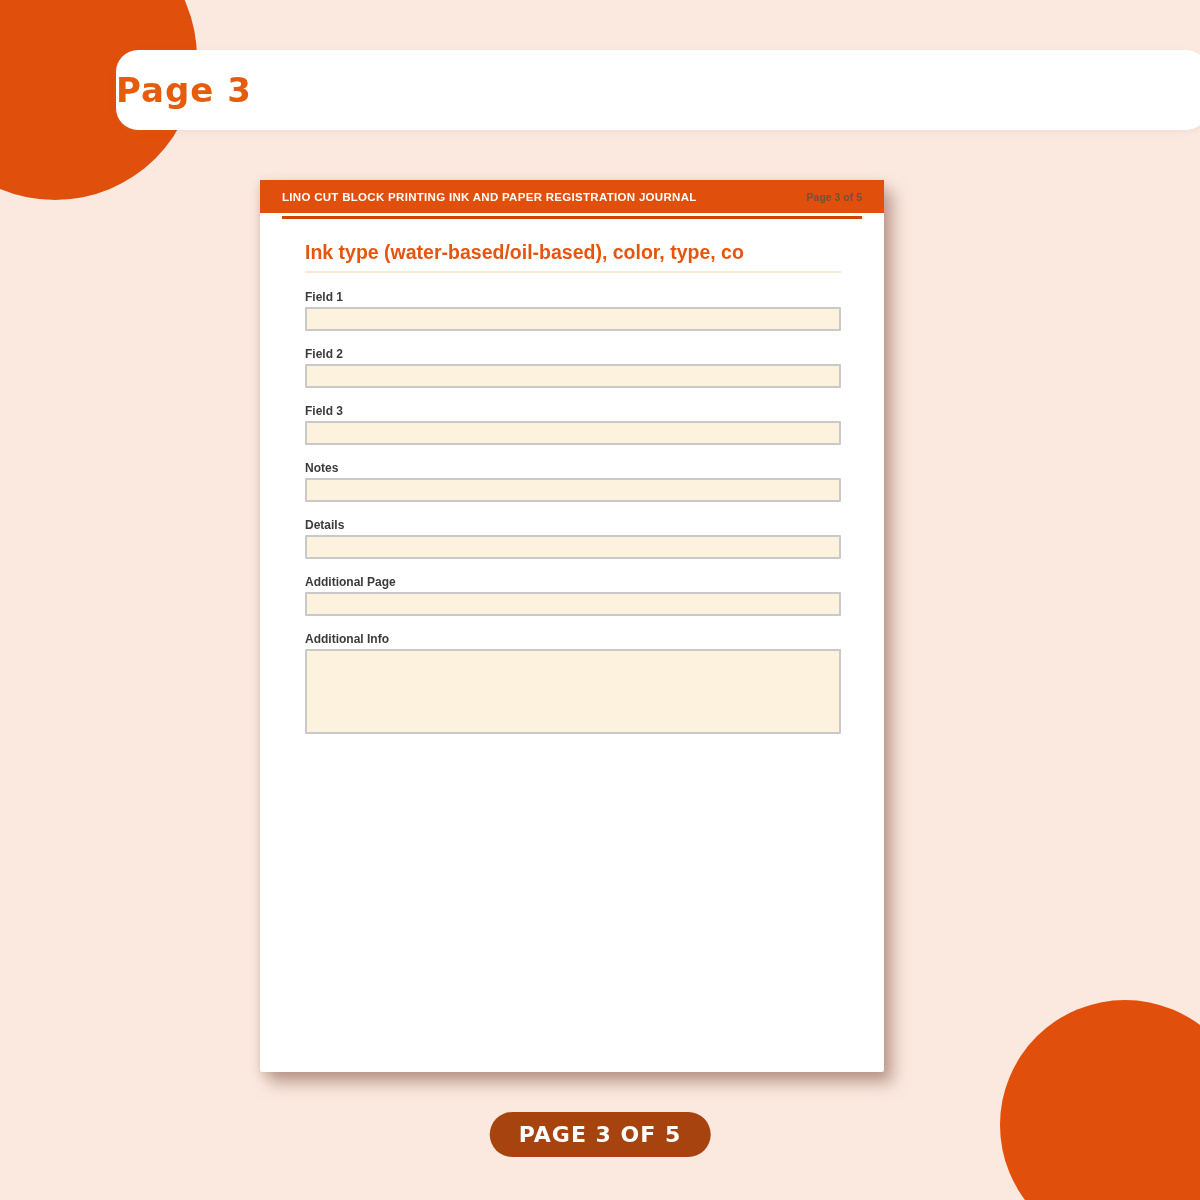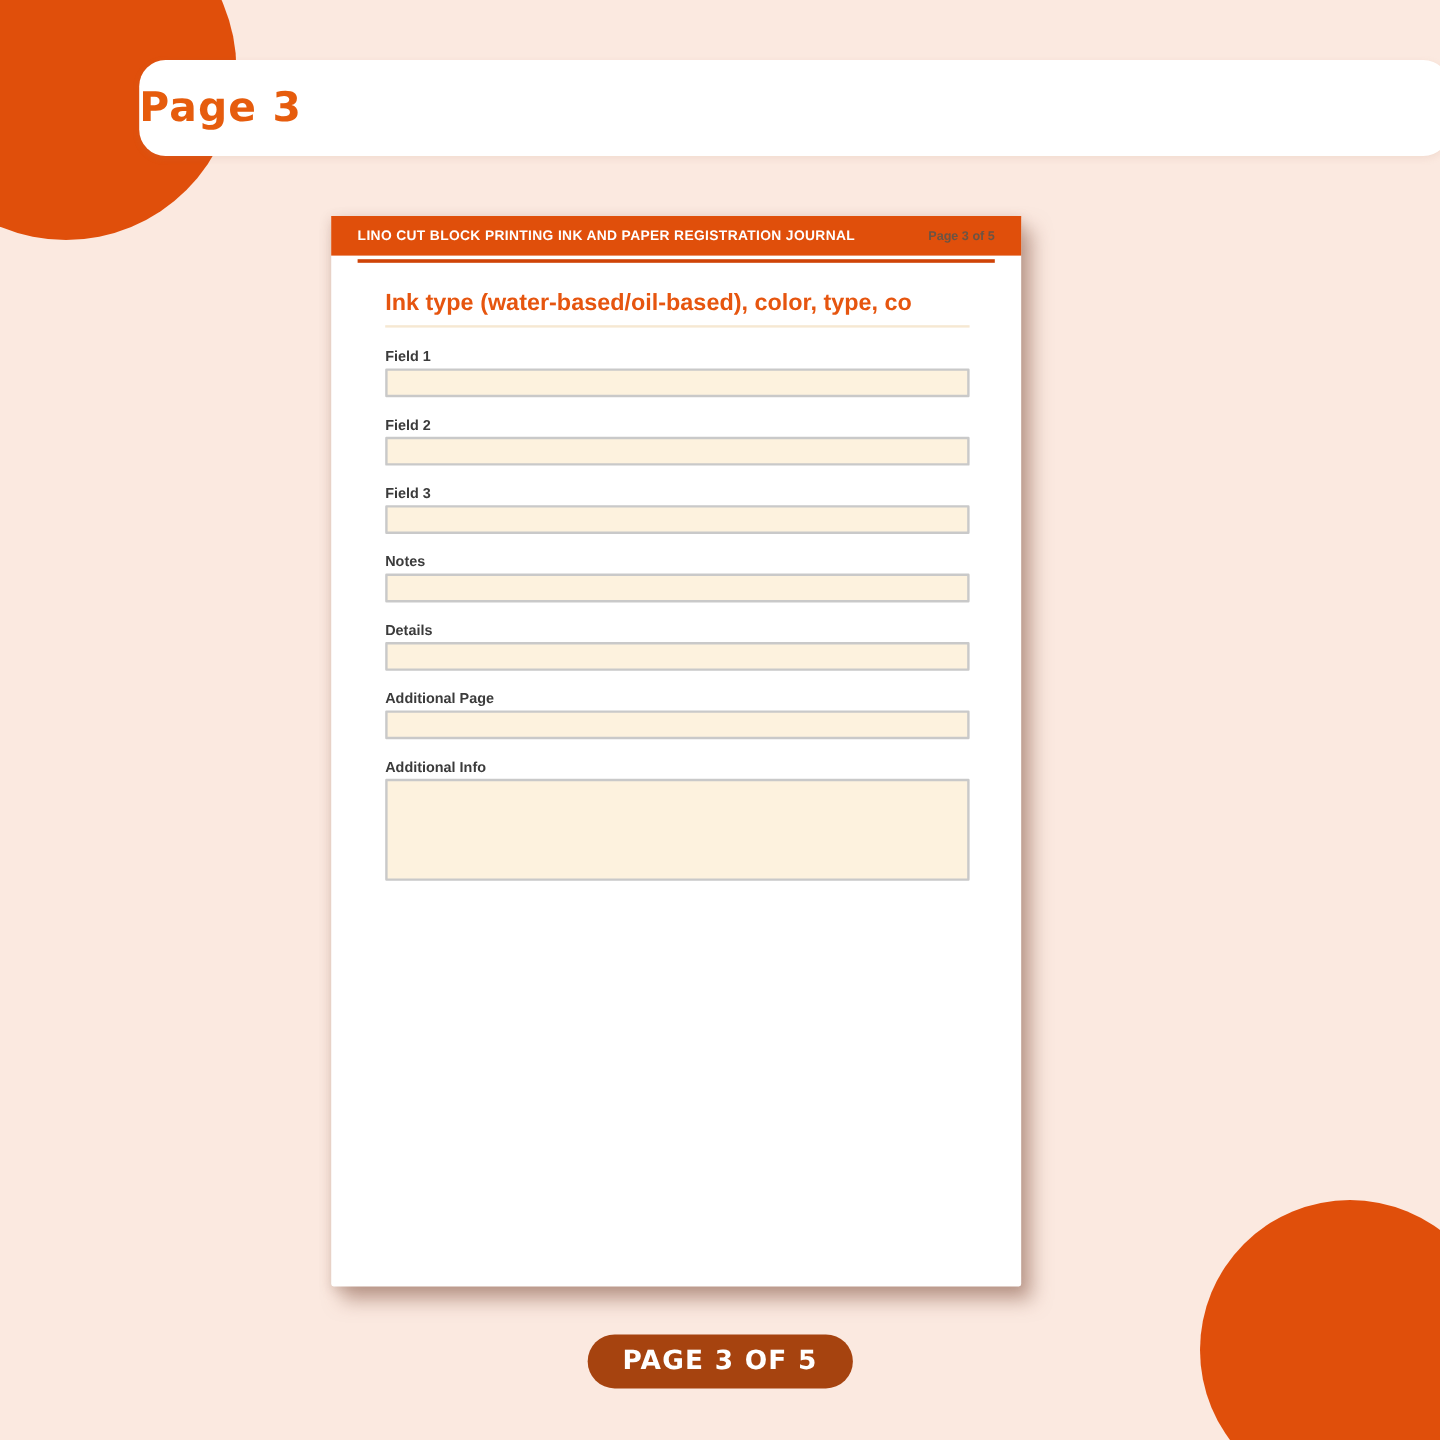--- a/index.html
+++ b/index.html
@@ -23,21 +23,21 @@
     display:flex; align-items:center; 
     box-shadow:0 2px 6px rgba(180,130,110,0.12);
   }
   .banner-title {
     font-family:"DejaVu Sans", sans-serif; font-weight:bold;
     font-size:34px; color:#e65c0d; letter-spacing:1px;
   }
 
   
   .paper {
-    position:absolute; left:276px; top:180px; width:575px; height:892px;
+    position:absolute; left:260px; top:180px; width:624px; height:892px;
     background:#ffffff; border-radius:2px;
     box-shadow:9px 11px 16px rgba(145,102,86,0.55), 0 3px 10px rgba(145,102,86,0.25);
   }
   .paper-header {
     height:33px; background:#e04f0b;
     display:flex; align-items:center; justify-content:space-between;
     padding:0 22px;
   }
   .paper-header-title {
     color:#ffffff; font-weight:bold; font-size:11.5px; letter-spacing:0.3px;

